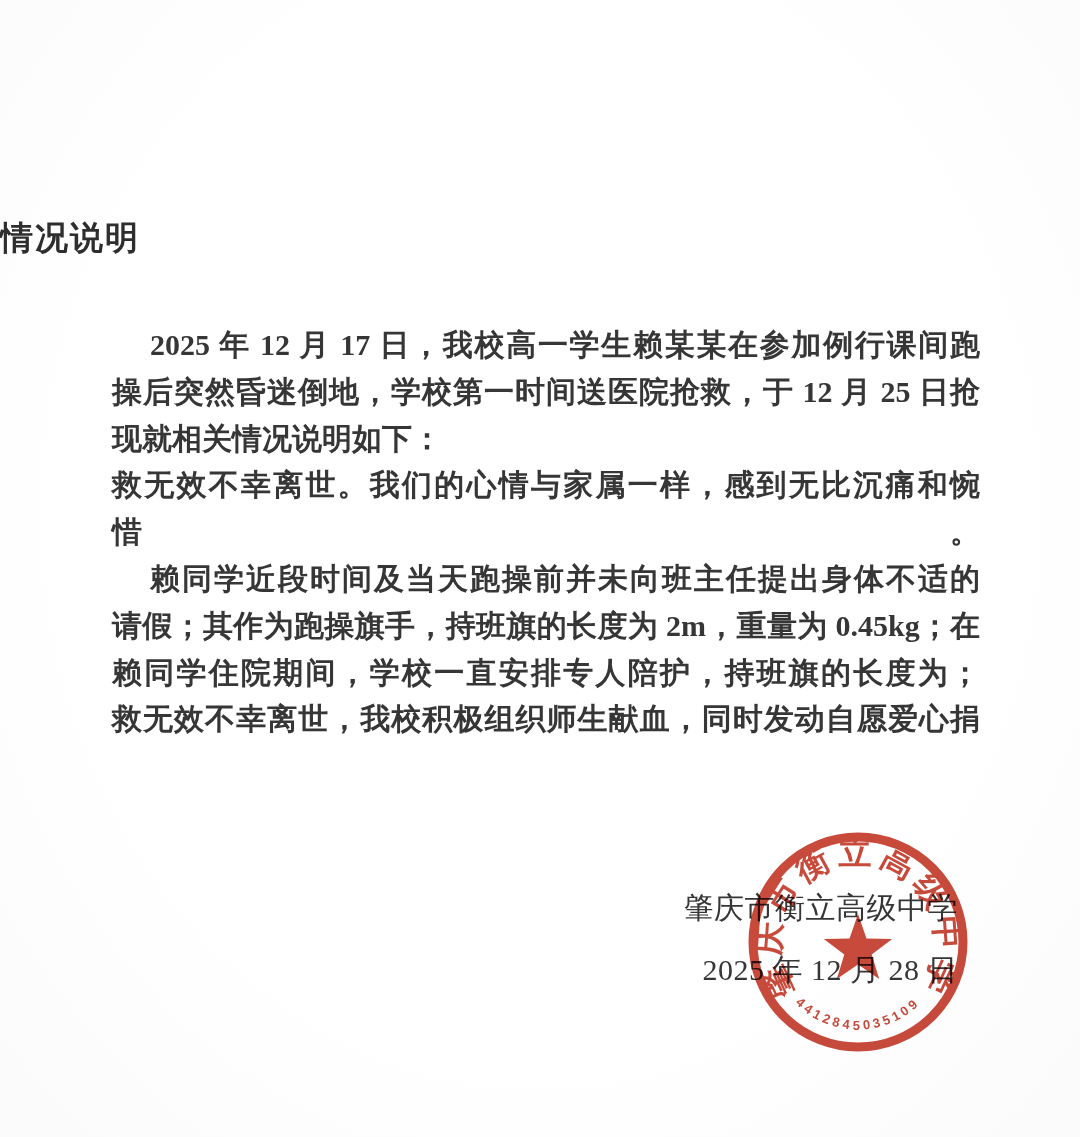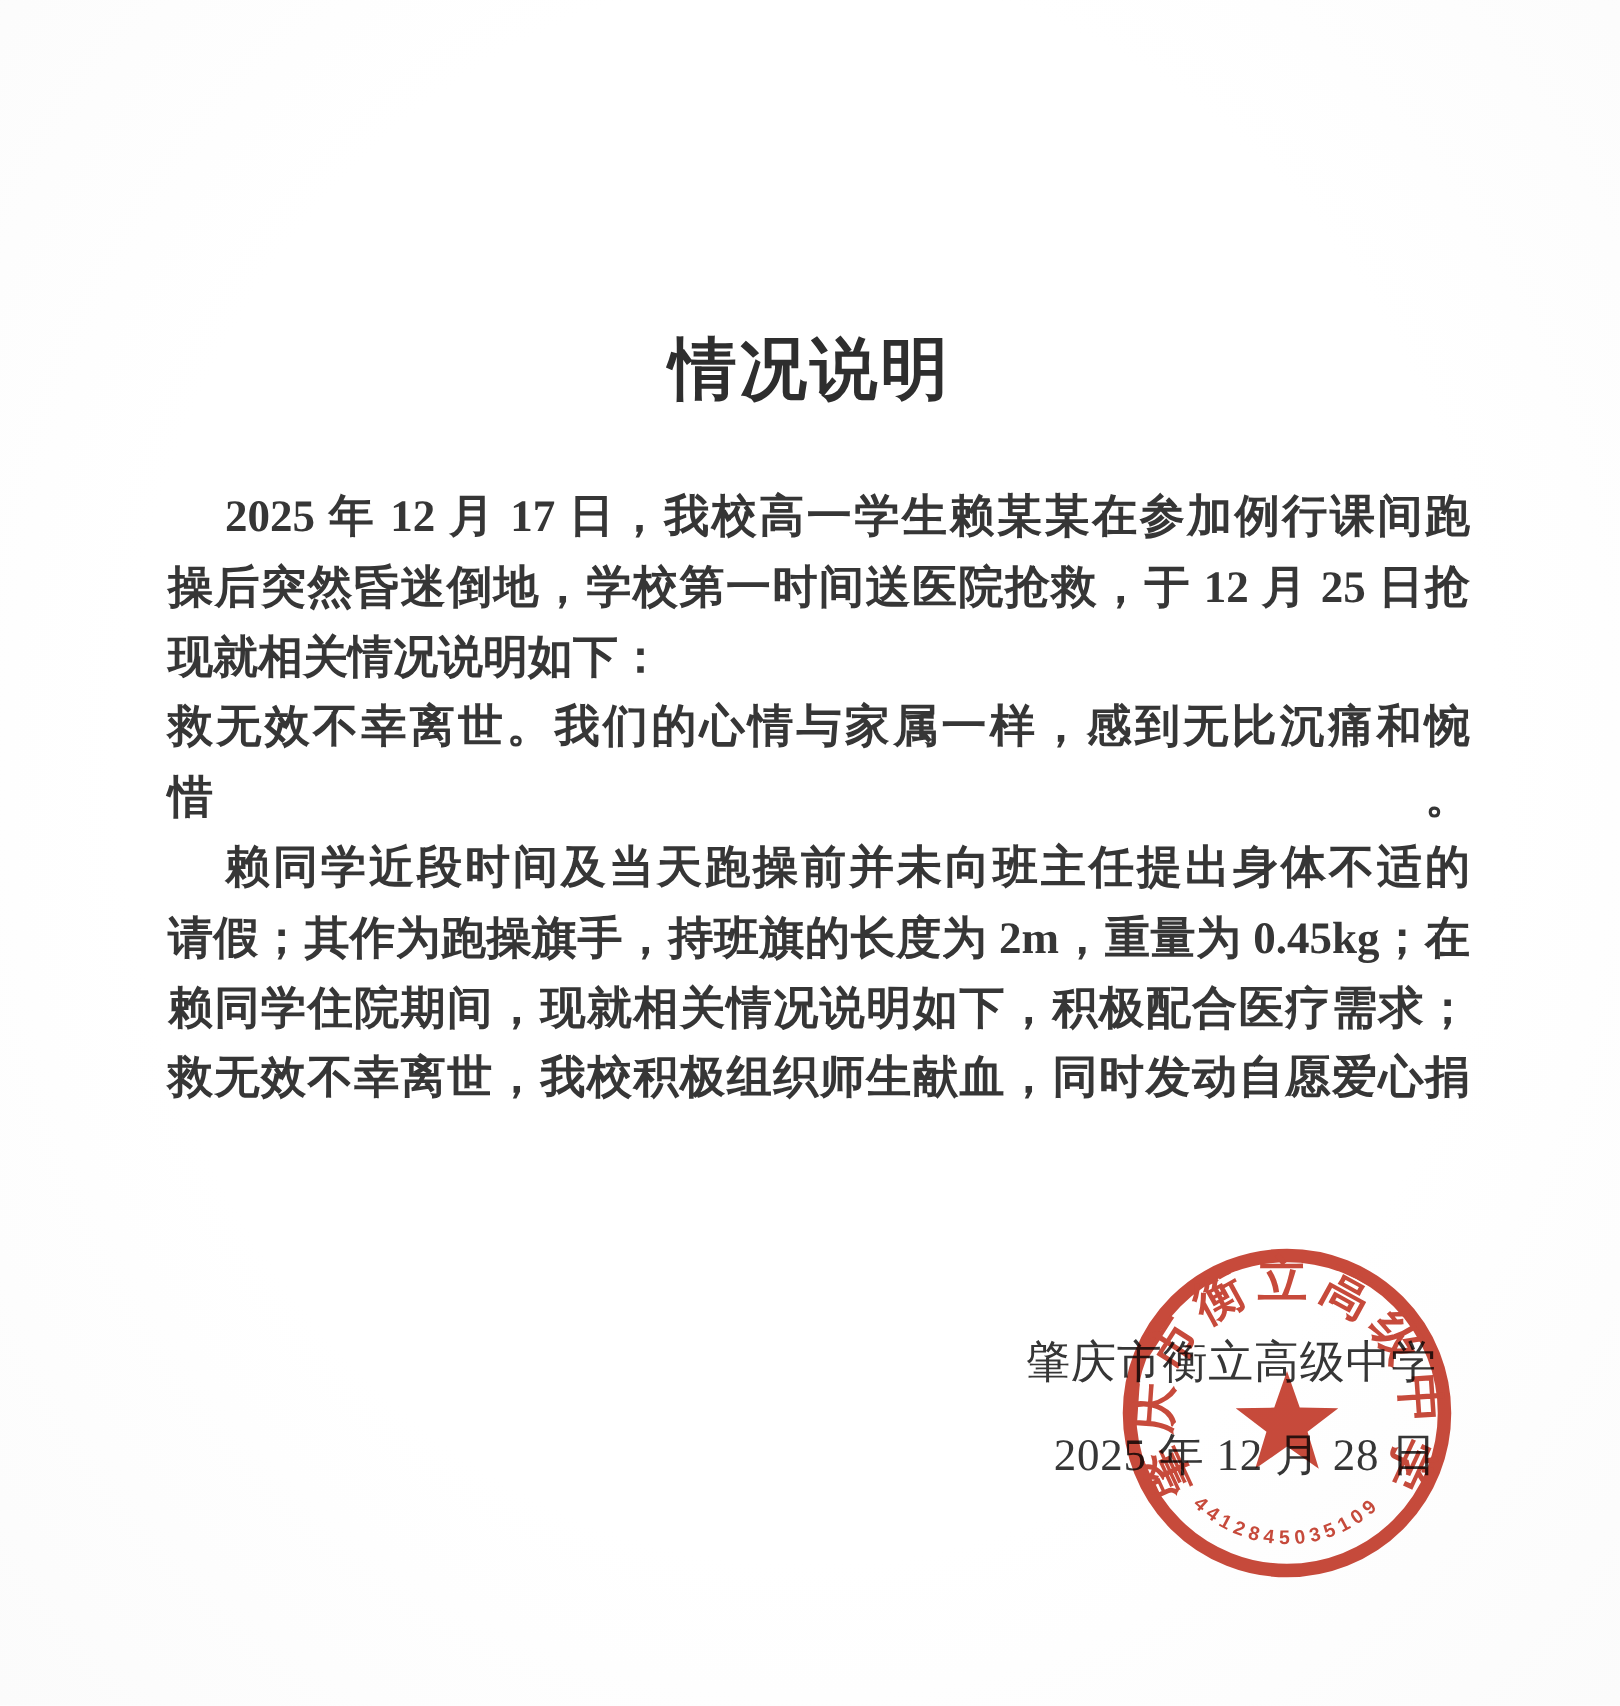--- a/index.html
+++ b/index.html
@@ -12,23 +12,22 @@
     position: absolute;
     left: 0; top: 0;
     width: 1080px; height: 1137px;
     background: radial-gradient(ellipse at 50% 45%, #ffffff 60%, #fbfbfb 100%);
     overflow: hidden;
   }
   .doc-title {
     position: absolute;
     left: 0; top: 216px;
     width: 1080px;
-    text-align: center;
     font-family: Liberation Sans, sans-serif;
-    font-size: 45px;
+    font-size: 33px;
     font-weight: 700;
     letter-spacing: 2px;
     color: #2e2e2e;
   }
   .body-lines {
     position: absolute;
     left: 112px; top: 322px;
     width: 868px;
     font-size: 30px;
     color: #363636;
@@ -70,21 +69,21 @@
 
   <div class="doc-title">情况说明</div>
 
   <div class="body-lines">
       <div class="line indent full">2025 年 12 月 17 日，我校高一学生赖某某在参加例行课间跑</div>
       <div class="line full">操后突然昏迷倒地，学校第一时间送医院抢救，于 12 月 25 日抢</div>
       <div class="line">现就相关情况说明如下：</div>
       <div class="line full">救无效不幸离世。我们的心情与家属一样，感到无比沉痛和惋惜。</div>
       <div class="line indent full">赖同学近段时间及当天跑操前并未向班主任提出身体不适的</div>
       <div class="line full">请假；其作为跑操旗手，持班旗的长度为 2m，重量为 0.45kg；在</div>
-      <div class="line full">赖同学住院期间，现就相关情况说明如下，积极配合医疗需求；</div>
+      <div class="line full">赖同学住院期间，学校一直安排专人陪护，持班旗的长度为；</div>
       <div class="line full">救无效不幸离世，我校积极组织师生献血，同时发动自愿爱心捐</div>
     </div>
 
   <div class="sig-block">
     <div class="sig-name">肇庆市衡立高级中学</div>
     <div class="sig-date">2025 年 12 月 28 日</div>
   </div>
 
   <div class="seal">
     <svg viewBox="0 0 232 240" xmlns="http://www.w3.org/2000/svg">

